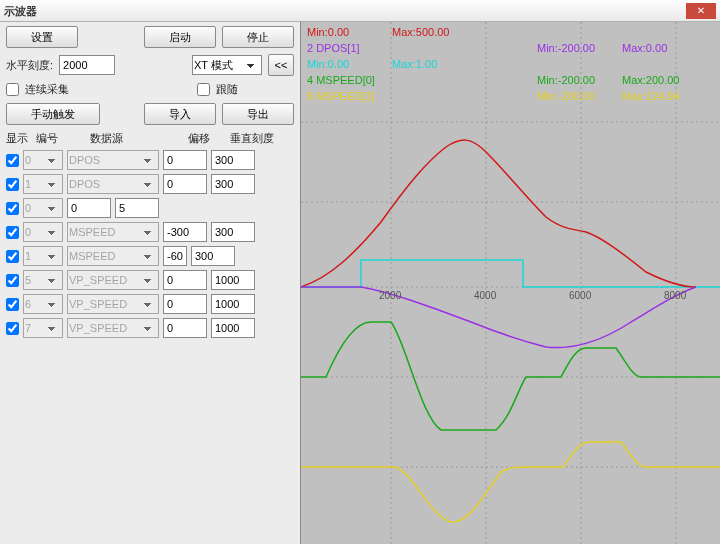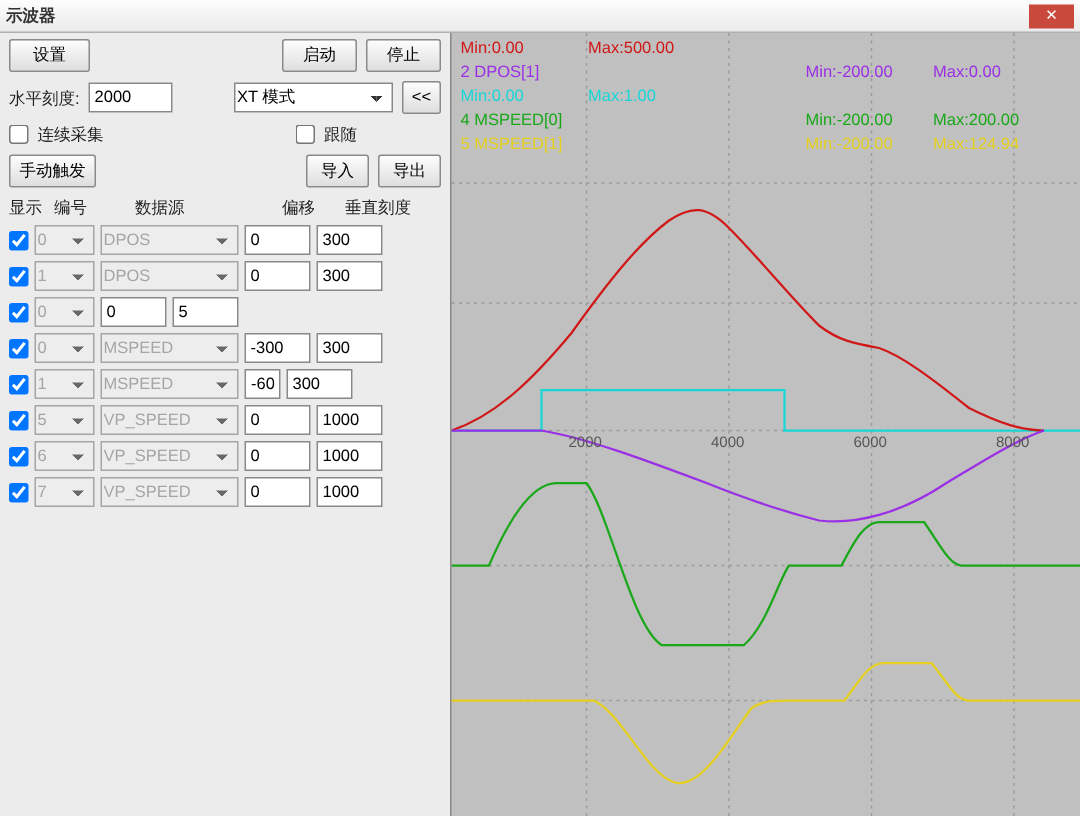--- a/index.html
+++ b/index.html
@@ -3,21 +3,21 @@
 <meta charset="utf-8">
 <style>
 *{box-sizing:border-box;margin:0;padding:0}
 body{font-family:"Microsoft YaHei","SimSun",sans-serif;font-size:11px;background:#ececec;width:720px;height:544px;overflow:hidden;position:relative}
 .titlebar{background:linear-gradient(#fdfdfd,#eaeaea);height:22px;line-height:22px;padding:0 4px;border-bottom:1px solid #b0b0b0;display:flex;justify-content:space-between;align-items:center}
 .title-txt{font-weight:bold;color:#333}
 .close-btn{width:30px;height:16px;background:#c94a3c;color:#fff;display:flex;align-items:center;justify-content:center;font-size:10px;cursor:pointer}
 .body{display:flex;height:522px}
 .panel{width:300px;background:#ececec;padding:4px 6px}
 .chart{flex:1;background:#c0c0c0;position:relative;border-left:1px solid #888}
-.btn{display:inline-block;min-width:50px;height:22px;line-height:20px;text-align:center;background:linear-gradient(#fdfdfd,#dedede);border:1px solid #8a8a8a;border-radius:2px;font-size:11px;padding:0 6px;cursor:pointer}
+.btn{display:inline-block;min-width:50px;height:22px;line-height:20px;text-align:center;background:linear-gradient(#fdfdfd,#dedede);border:1px solid #8a8a8a;border-radius:2px;font-size:11px;padding:0 24px;cursor:pointer}
 .row{display:flex;align-items:center;gap:6px;margin-bottom:6px}
 .inp{height:20px;border:1px solid #888;background:#fff;padding:0 3px;font-size:11px}
 .sel{height:20px;border:1px solid #888;background:#fff;font-size:11px;padding:0 1px;appearance:none;-webkit-appearance:none;background-image:linear-gradient(45deg,transparent 50%,#333 50%),linear-gradient(135deg,#333 50%,transparent 50%);background-position:calc(100% - 10px) 8px,calc(100% - 6px) 8px;background-size:4px 4px,4px 4px;background-repeat:no-repeat;padding-right:16px}
 .sel[disabled]{background-color:#eee;color:#888}
 .chk{width:13px;height:13px}
 .lbl{color:#222}
 .hdr-row{display:flex;gap:4px;font-size:11px;color:#222;margin-bottom:4px}
 .tbl-row{display:flex;align-items:center;gap:4px;margin-bottom:4px}
 .chart-legend{position:absolute;top:2px;left:6px;right:6px;font-size:11px;line-height:16px}
 .leg-row{display:flex}
@@ -43,21 +43,21 @@
       <span class="btn" style="min-width:54px">设置</span>
       <span style="flex:1"></span>
       <span class="btn">启动</span>
       <span class="btn">停止</span>
     </div>
 
     <div class="row">
       <span class="lbl">水平刻度:</span>
       <input class="inp" style="width: 56px;" value="2000">
       <span style="flex:1"></span>
-      <select class="sel" style="width:106px"><option>XT 模式</option></select>
+      <select class="sel" style="width:70px"><option>XT 模式</option></select>
       <span class="btn" style="min-width:26px;padding:0 4px">&lt;&lt;</span>
     </div>
 
     <div class="row">
       <input type="checkbox" class="chk" style="">
       <span class="lbl">连续采集</span>
       <span style="flex:1"></span>
       <input type="checkbox" class="chk" style="">
       <span class="lbl" style="width:78px">跟随</span>
     </div>

